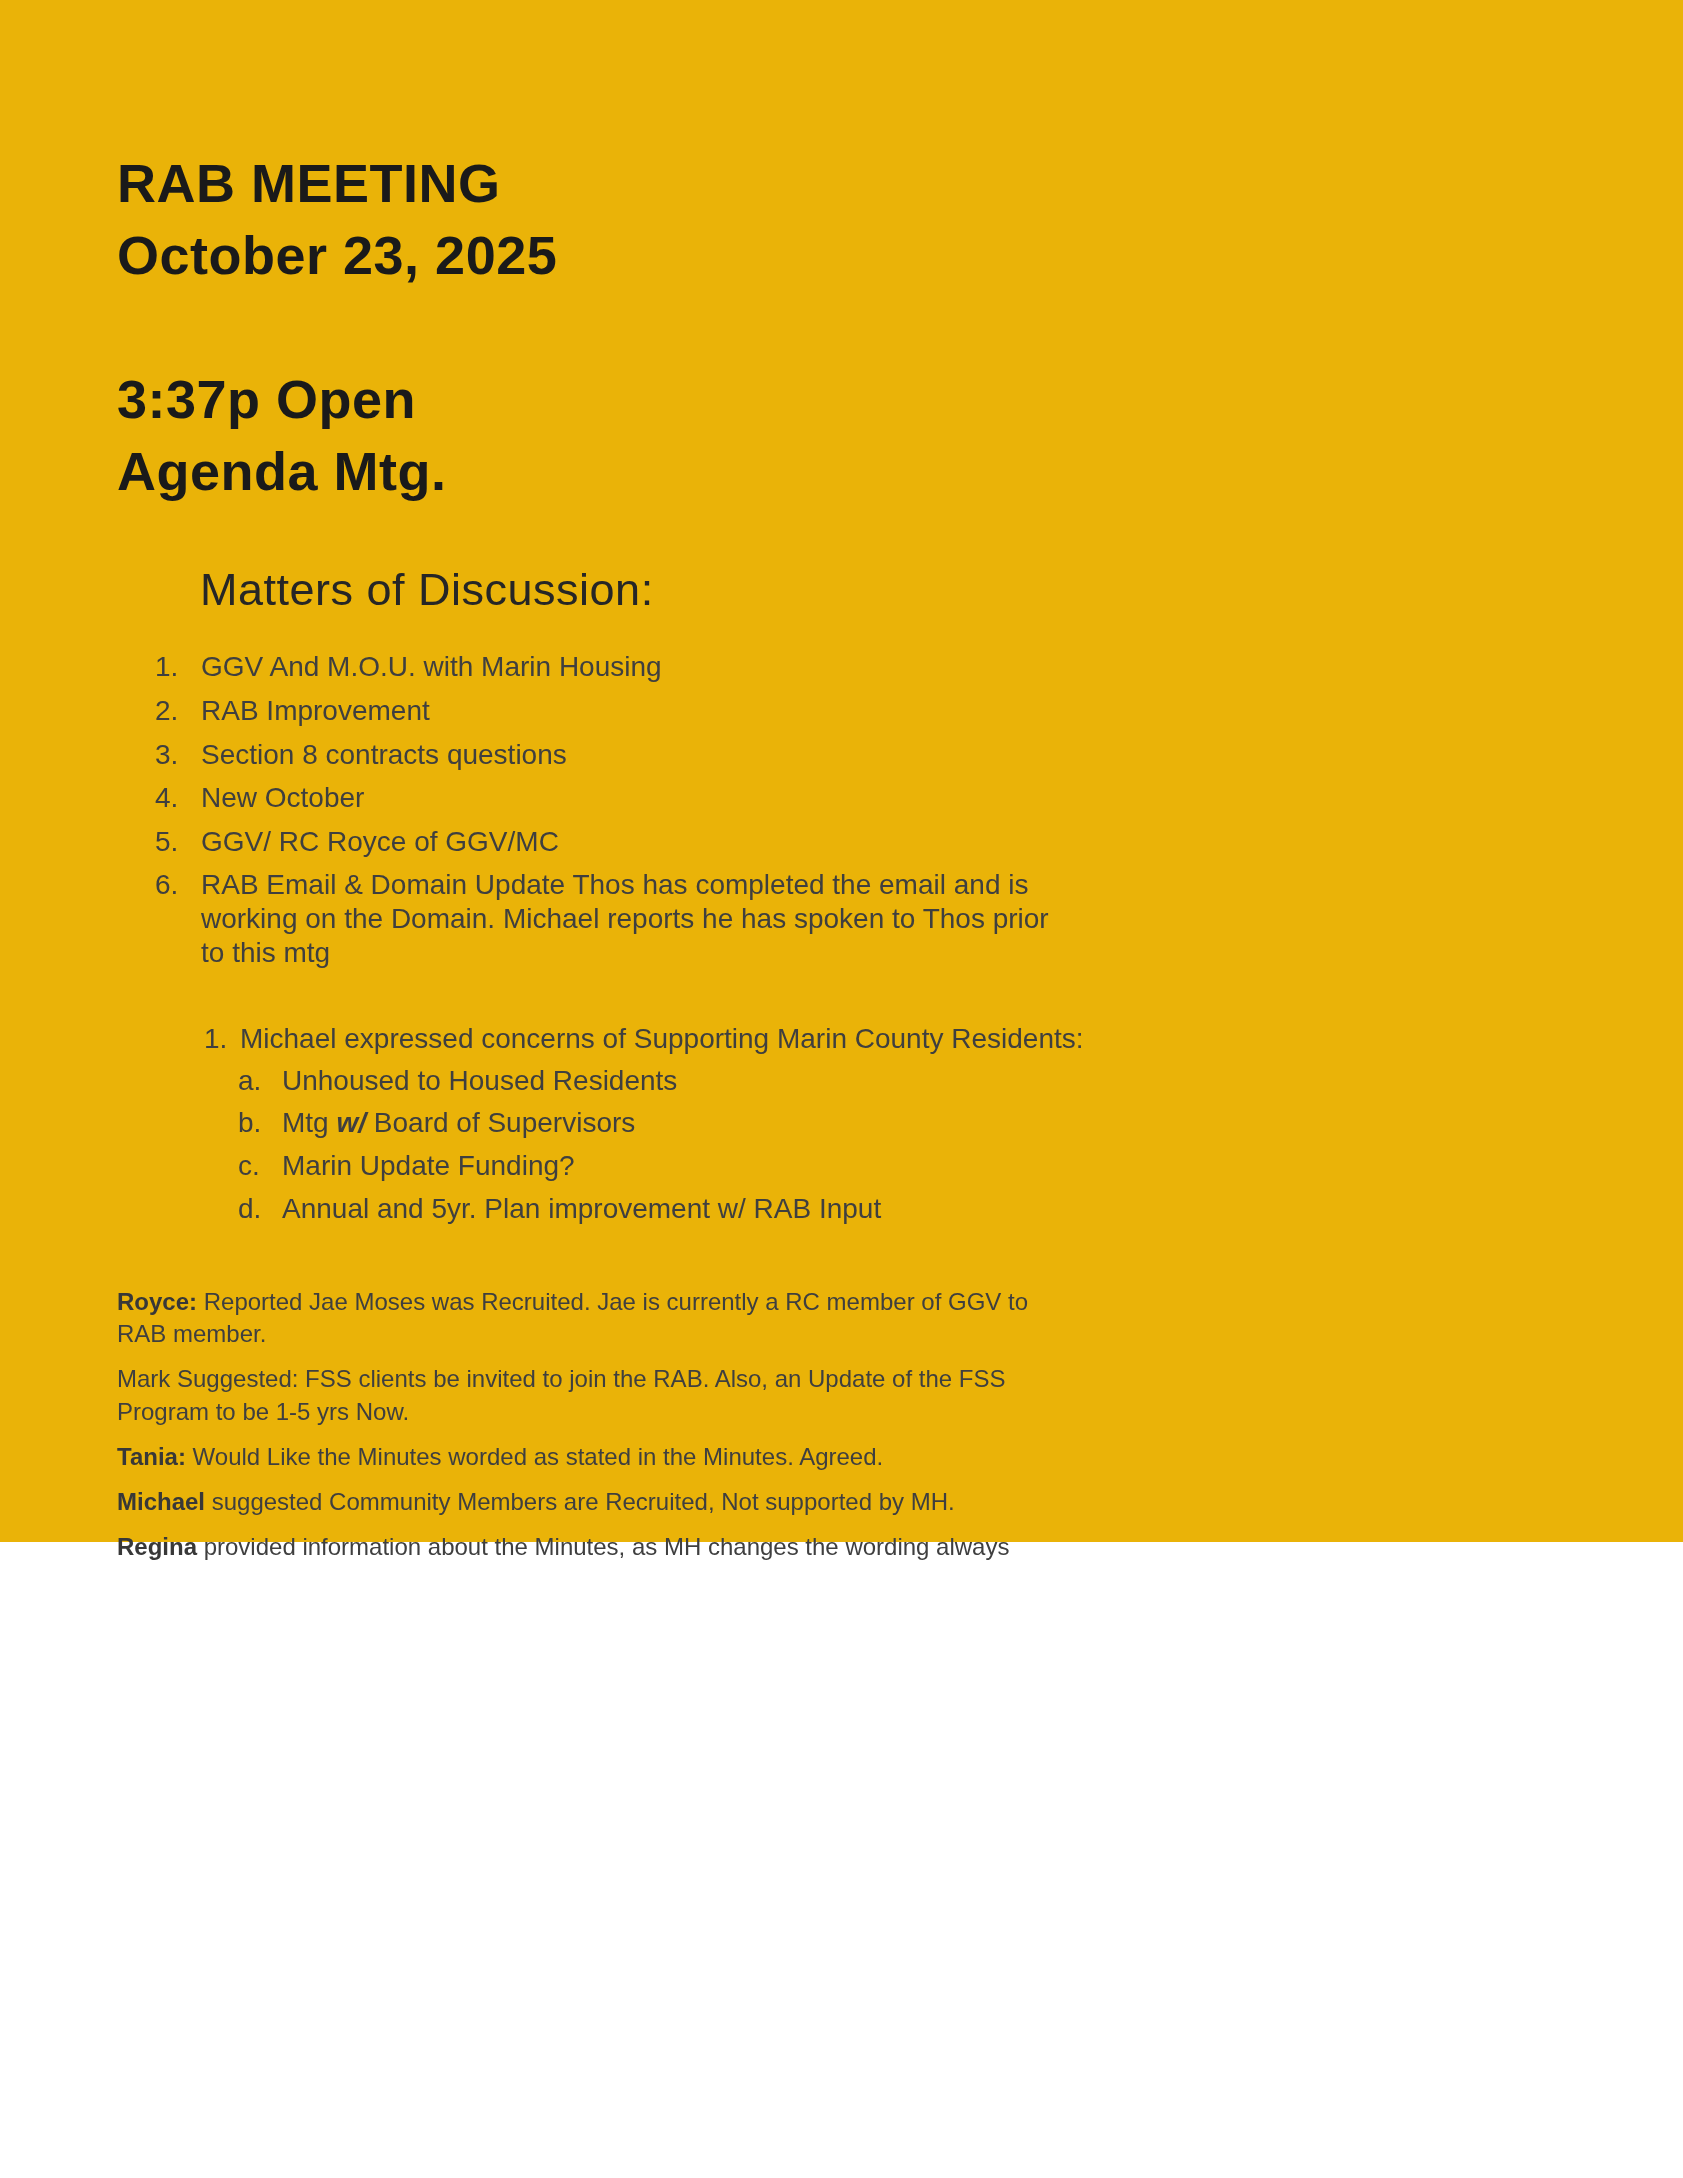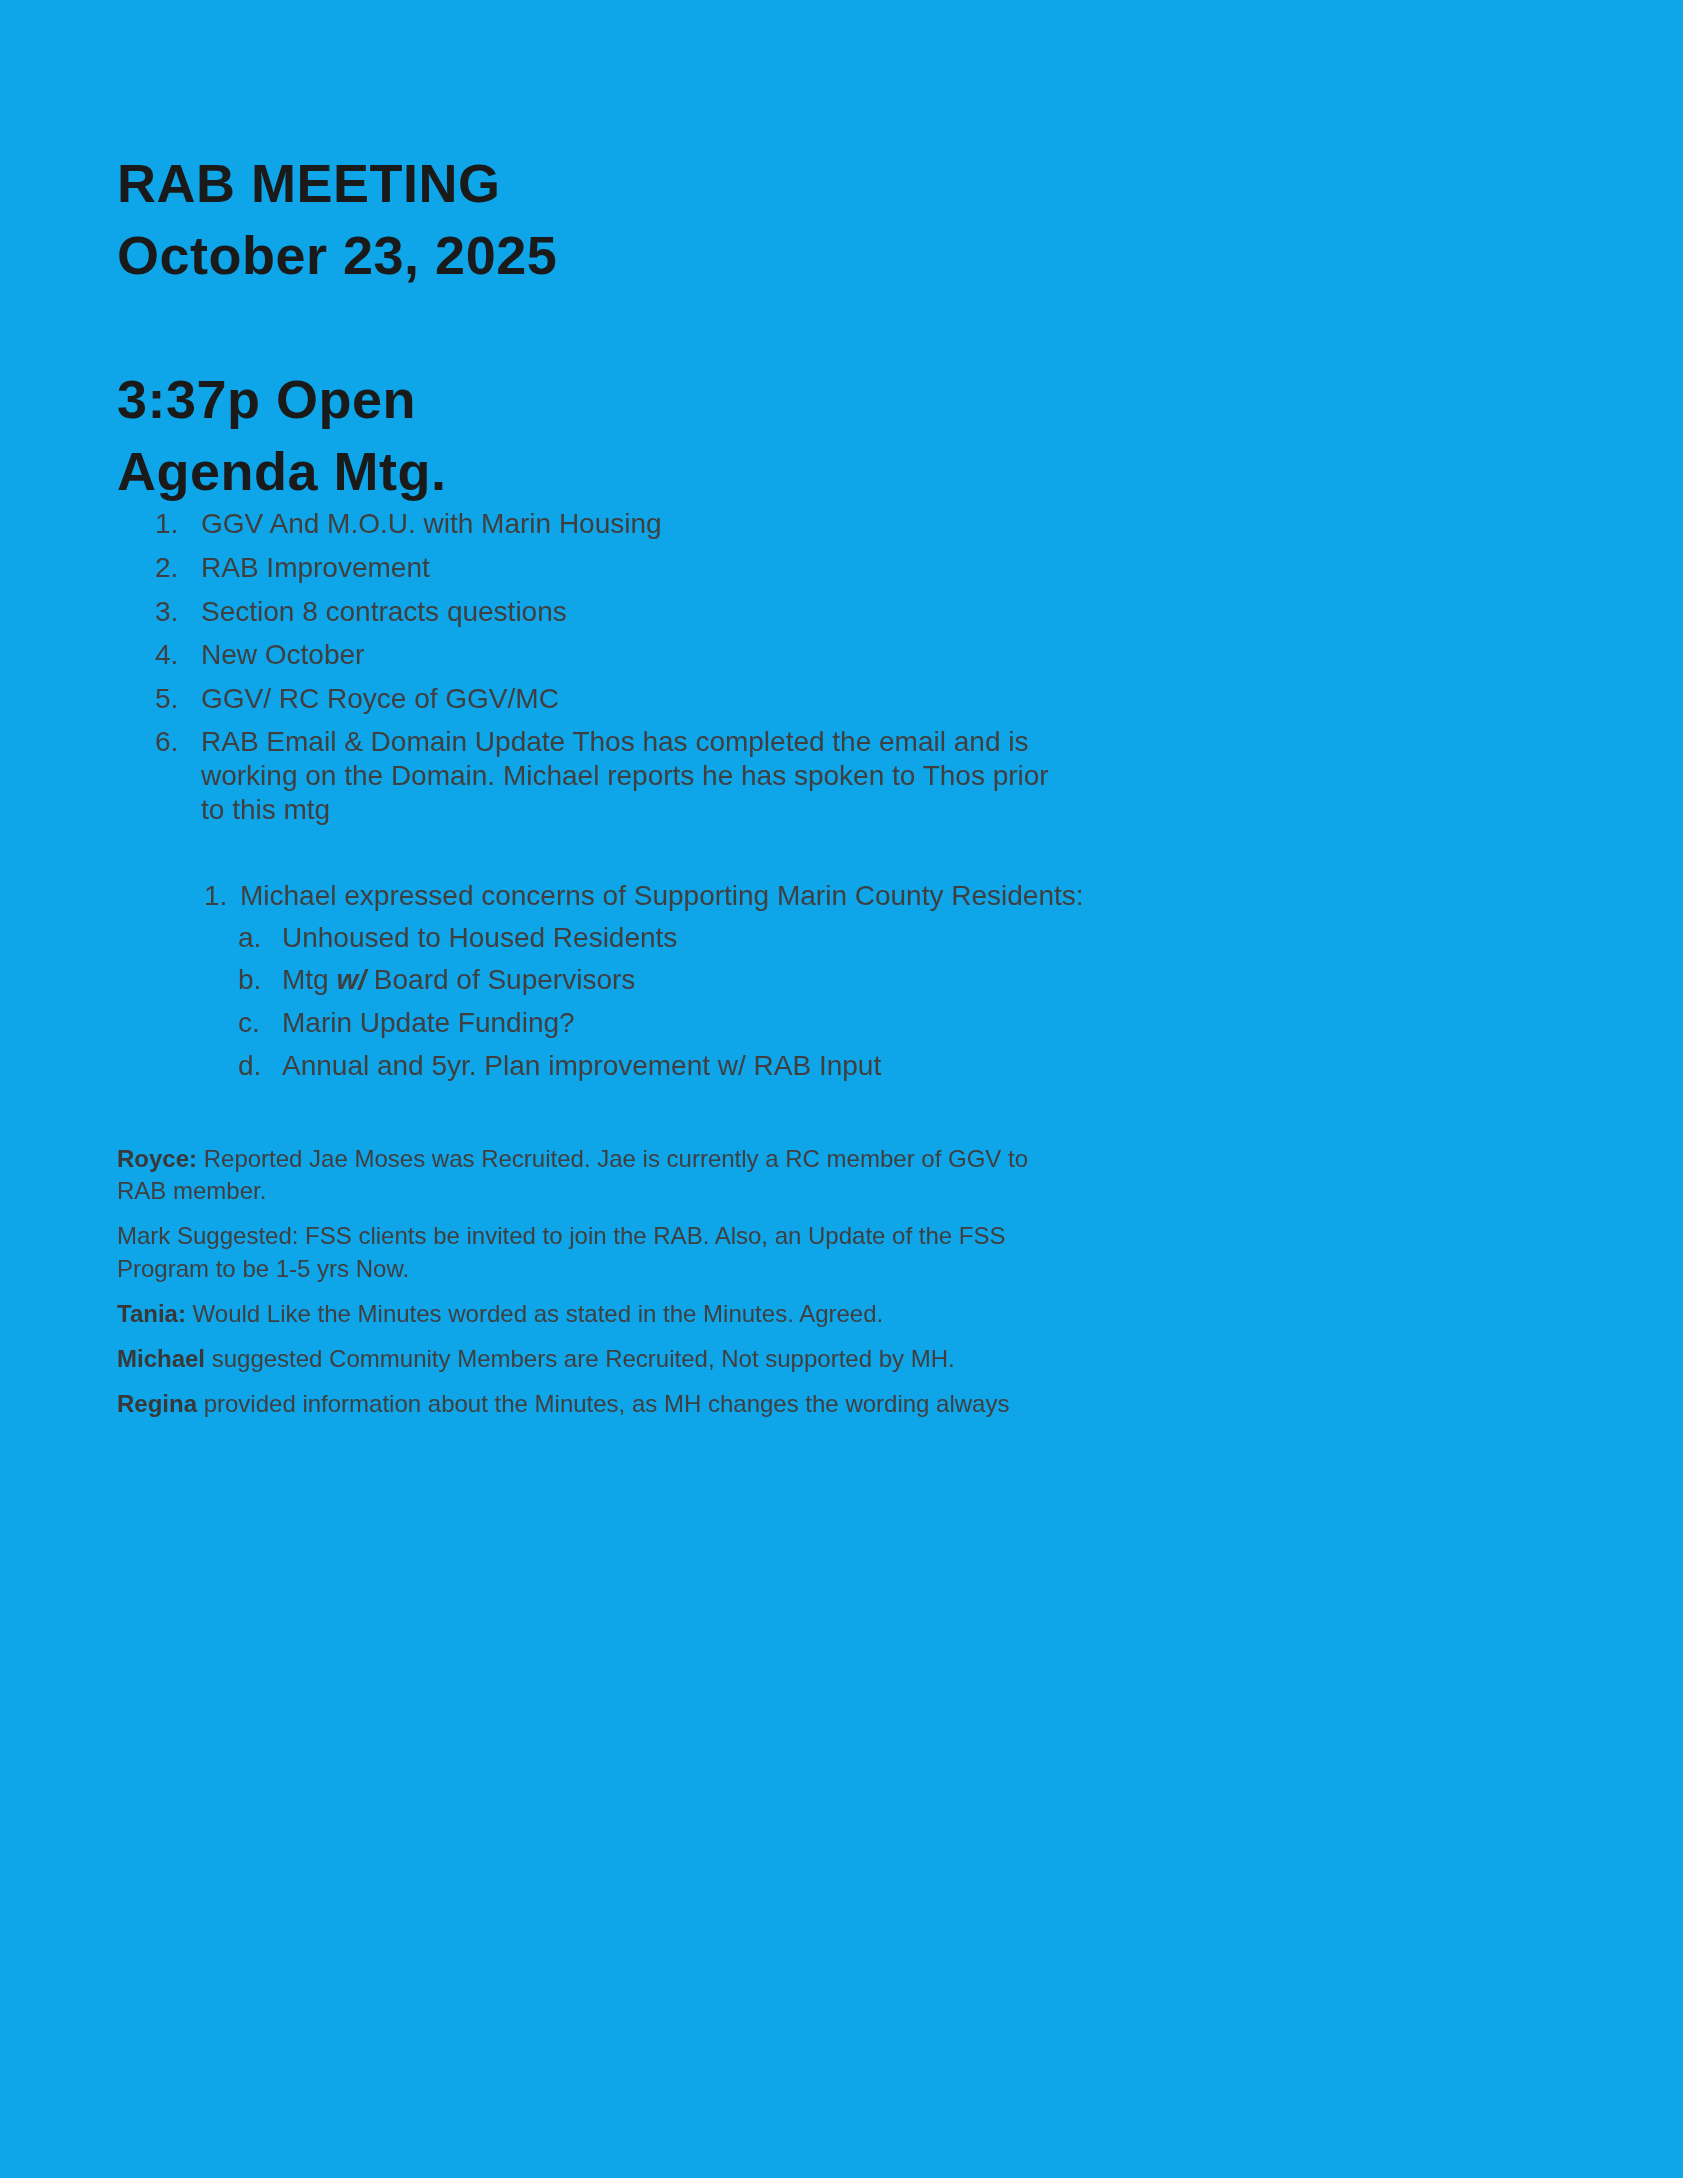--- a/index.html
+++ b/index.html
@@ -10,23 +10,23 @@
   body {
     width: 1683px;
     height: 2178px;
     font-family: "Liberation Sans", sans-serif;
     color: #3f3f3f;
     overflow: hidden;
   }
   .page {
     box-sizing: border-box;
     width: 1683px;
-    height: 2178px;
+    height: 1542px;
     padding: 147px 119px 0 117px;
-    background: #0ea5e9;
+    background: #eab308;
   }
   
   .title-block { margin: 0; }
   .h-line {
     font-size: 54px;
     font-weight: 700;
     color: #1a1a1a;
     line-height: 1.34;
     letter-spacing: 0.5px;
   }
@@ -103,20 +103,21 @@
   <div class="title-block">
     <div class="h-line">RAB MEETING</div>
     <div class="h-line">October 23, 2025</div>
   </div>
 
   <div class="title-block called-block">
     <div class="h-line">3:37p Open</div>
     <div class="h-line">Agenda Mtg.</div>
   </div>
 
+  <div class="section-heading">Matters of Discussion:</div>
 
   <div class="num-list">
     <div class="num-item">
       <span class="marker">1.</span>
       <span class="item-text">GGV And M.O.U. with Marin Housing</span>
     </div>
     <div class="num-item">
       <span class="marker">2.</span>
       <span class="item-text">RAB Improvement</span>
     </div>

